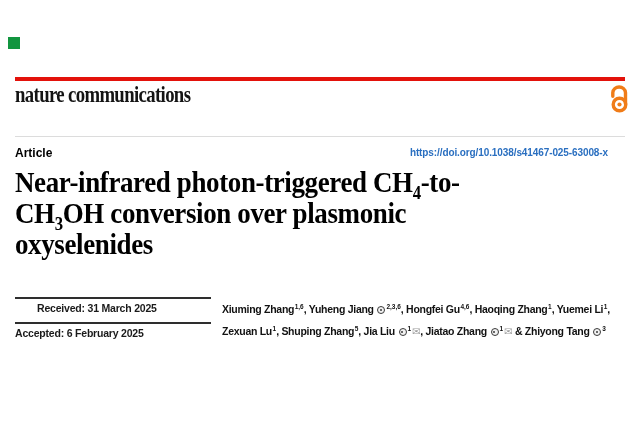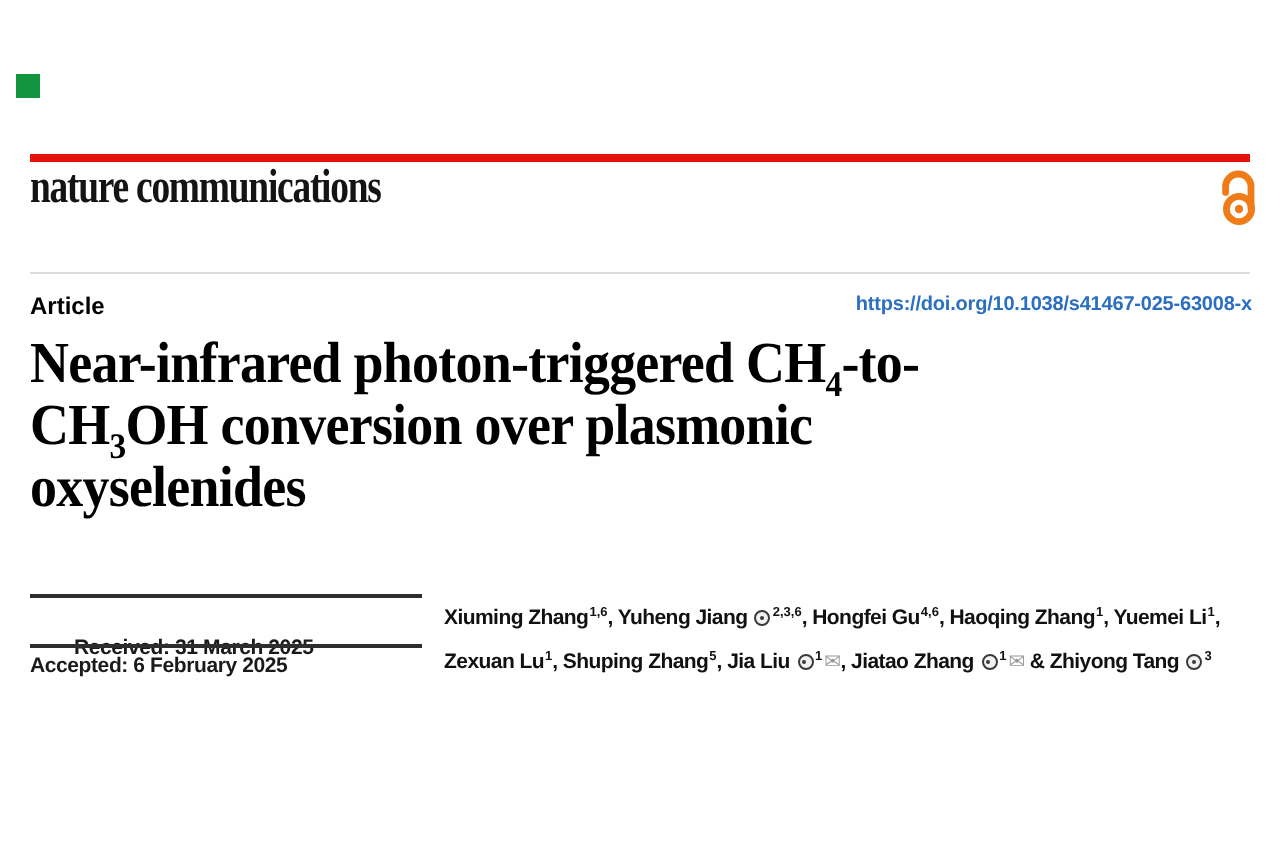--- a/index.html
+++ b/index.html
@@ -13,36 +13,36 @@
   
   .mast-bar{left:15px;top:77px;width:610px;height:4px;background:#e3120b;}
   .wordmark{left:15px;top:81px;font-family:"Liberation Serif","DejaVu Serif",serif;
             font-weight:700;font-size:24px;color:#141414;letter-spacing:-0.8px;
             transform:scaleX(0.78);transform-origin:left top;white-space:nowrap;}
   .oa-icon{right:10px;top:84px;width:21px;height:29px;}
 
   
   .hairline{left:15px;top:136px;width:610px;height:1px;background:#dcdcdc;}
   .article-label{left:15px;top:146px;font-size:12px;font-weight:700;color:#000;text-align:center;}
-  .doi{right:14px;top:147px;font-size:10px;font-weight:700;color:#2a6fc0;
+  .doi{right:32px;top:147px;font-size:10px;font-weight:700;color:#2a6fc0;
        letter-spacing:-0.1px;text-decoration:none;}
 
   
   .title{left:15px;top:167px;width:600px;margin:0;
          font-family:"Liberation Serif","DejaVu Serif",serif;font-weight:700;
          font-size:29px;line-height:31px;color:#000;letter-spacing:-0.4px;
          transform:scaleX(0.93);transform-origin:left top;white-space:nowrap;}
   .title sub{font-size:0.62em;line-height:0;}
 
   
   .rule{left:15px;width:196px;height:2px;background:#2e2e2e;}
   .rule-1{top:297px;}
   .rule-2{top:322px;}
   .date-line{left:15px;font-size:10.5px;font-weight:700;color:#1a1a1a;letter-spacing:-0.2px;}
-  .date-1{top:318px;padding-left:22px;}
+  .date-1{top:302px;padding-left:22px;}
   .date-2{top:327px;}
 
   
   .authors{left:222px;top:297px;width:412px;font-size:10.5px;font-weight:700;
            color:#111;letter-spacing:-0.28px;line-height:19px;white-space:nowrap;}
   .authors sup{font-size:6.5px;letter-spacing:0;vertical-align:4px;margin-left:0.5px;}
   .orcid{display:inline-block;width:8px;height:8px;border:1.6px solid #3a3a3a;border-radius:50%;
          box-sizing:border-box;vertical-align:-1px;margin:0 0.5px 0 1px;position:relative;background:#f2f2f2;}
   .orcid .dot{position:absolute;left:1.5px;top:1.5px;width:2px;height:2px;border-radius:50%;background:#3a3a3a;}
   .mailicon{font-family:"DejaVu Sans",sans-serif;font-weight:400;font-size:10px;color:#9a9a9a;

